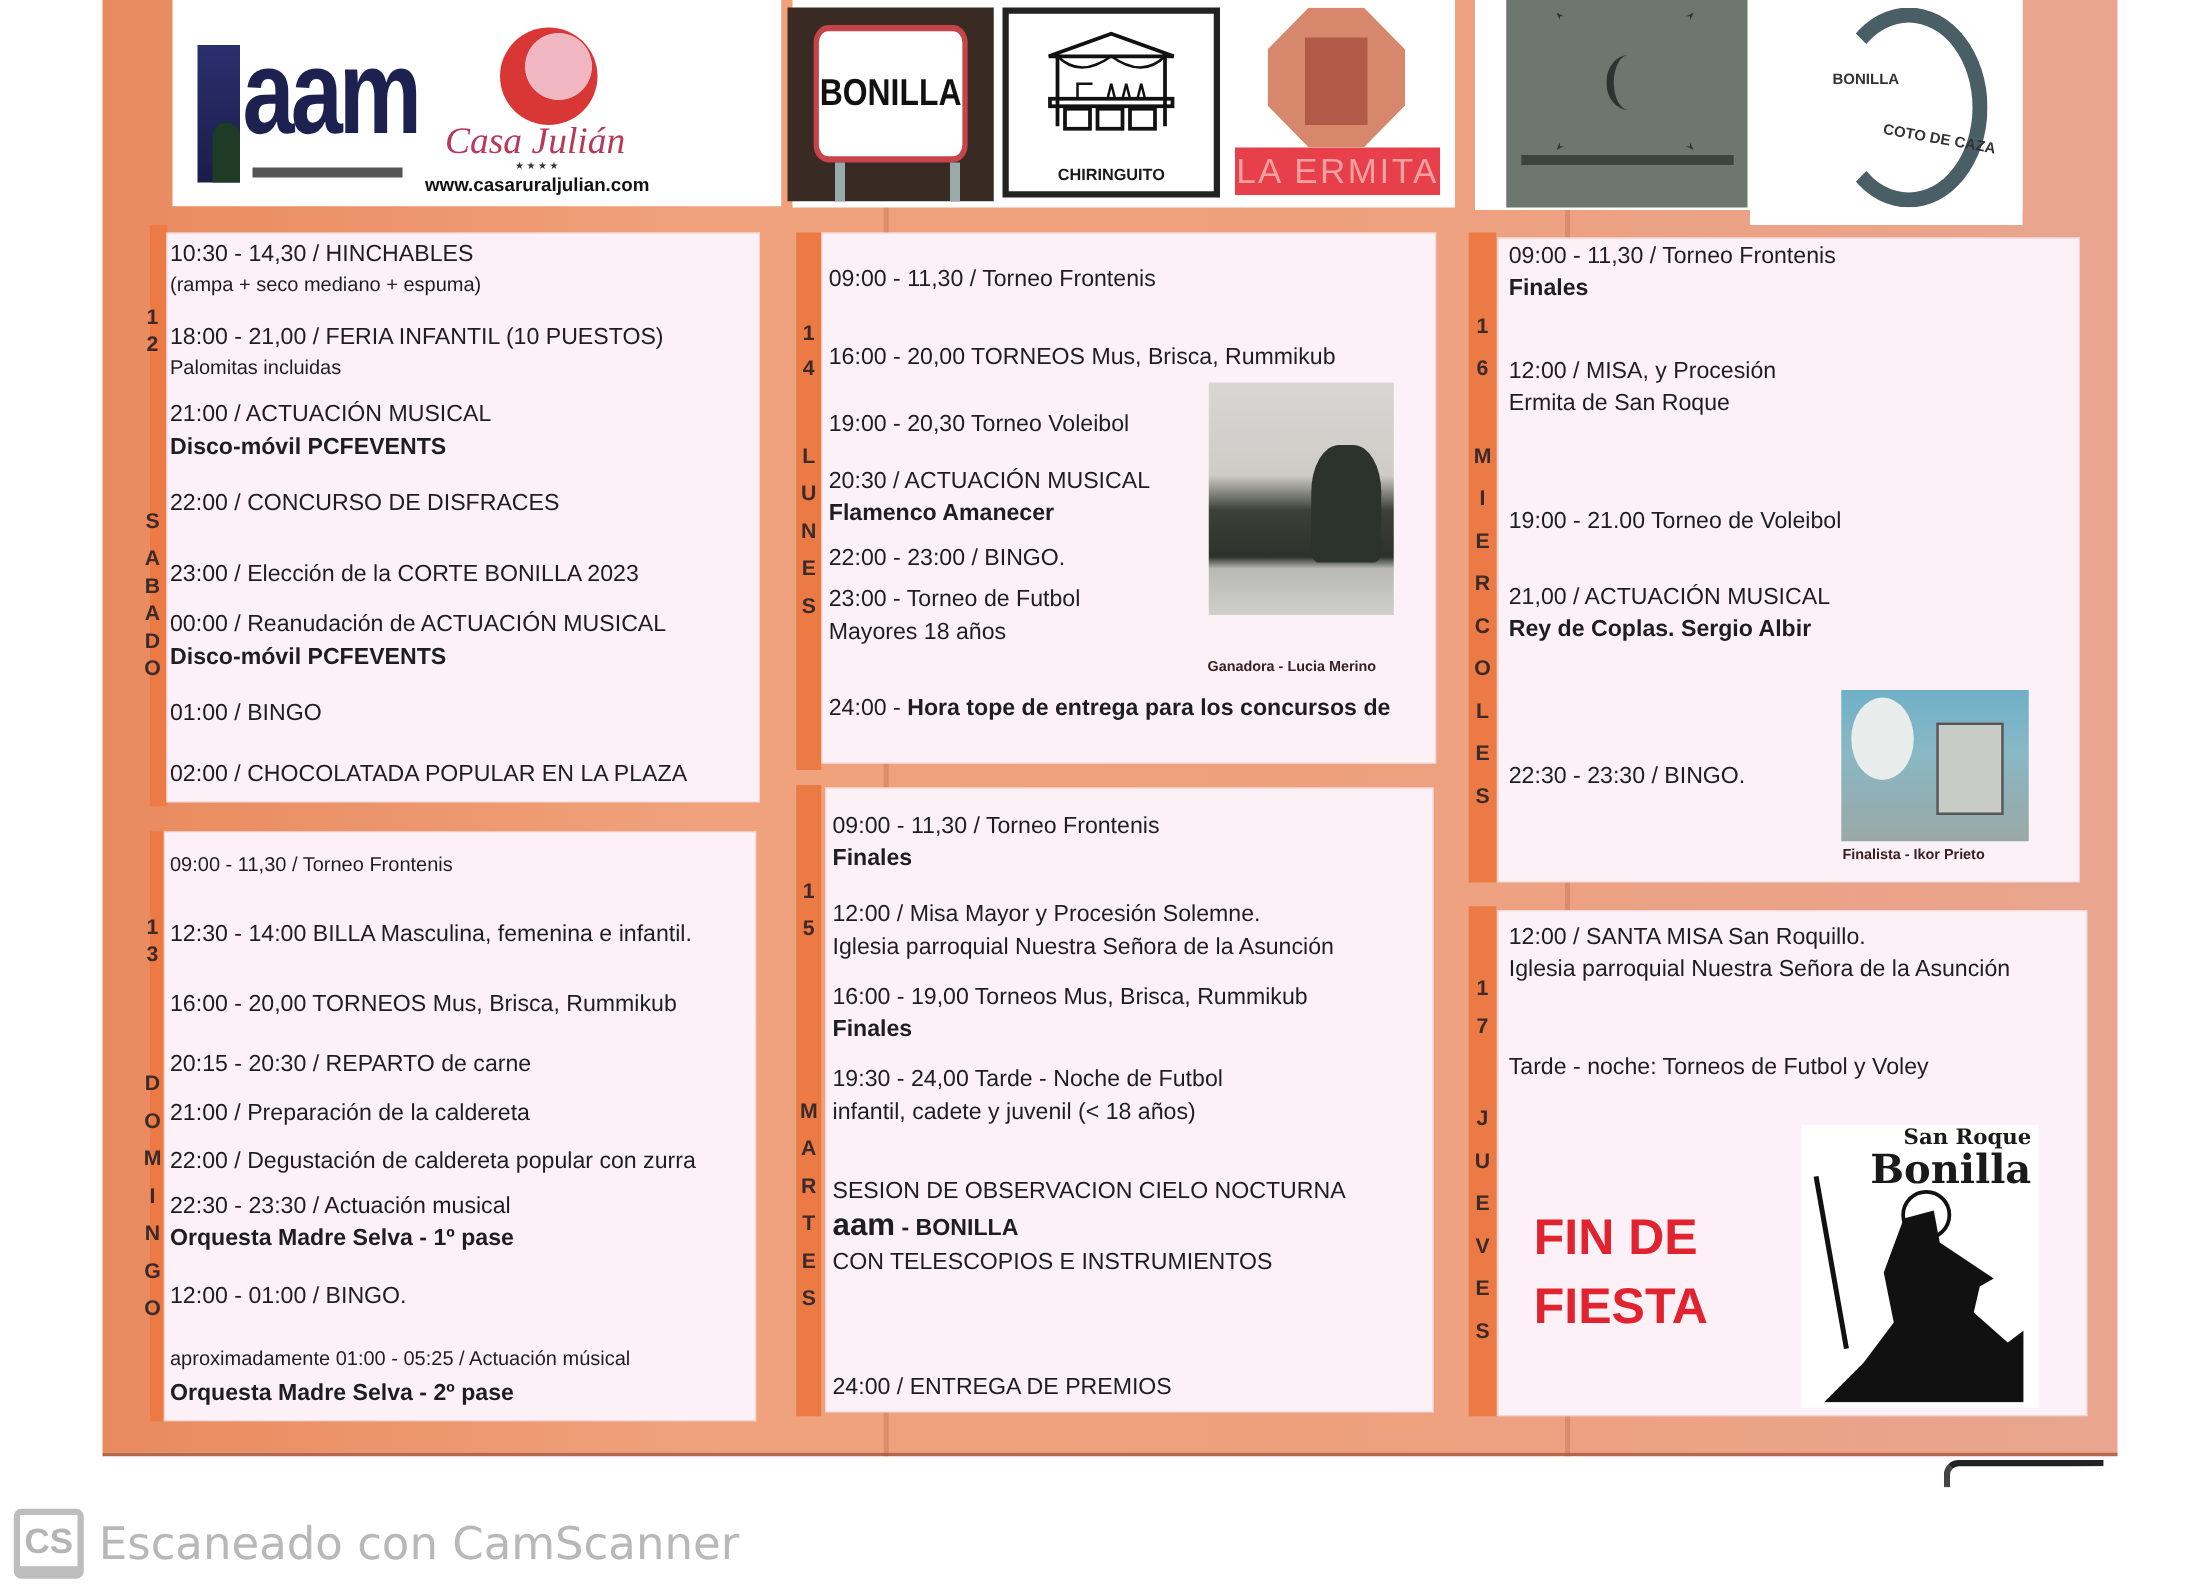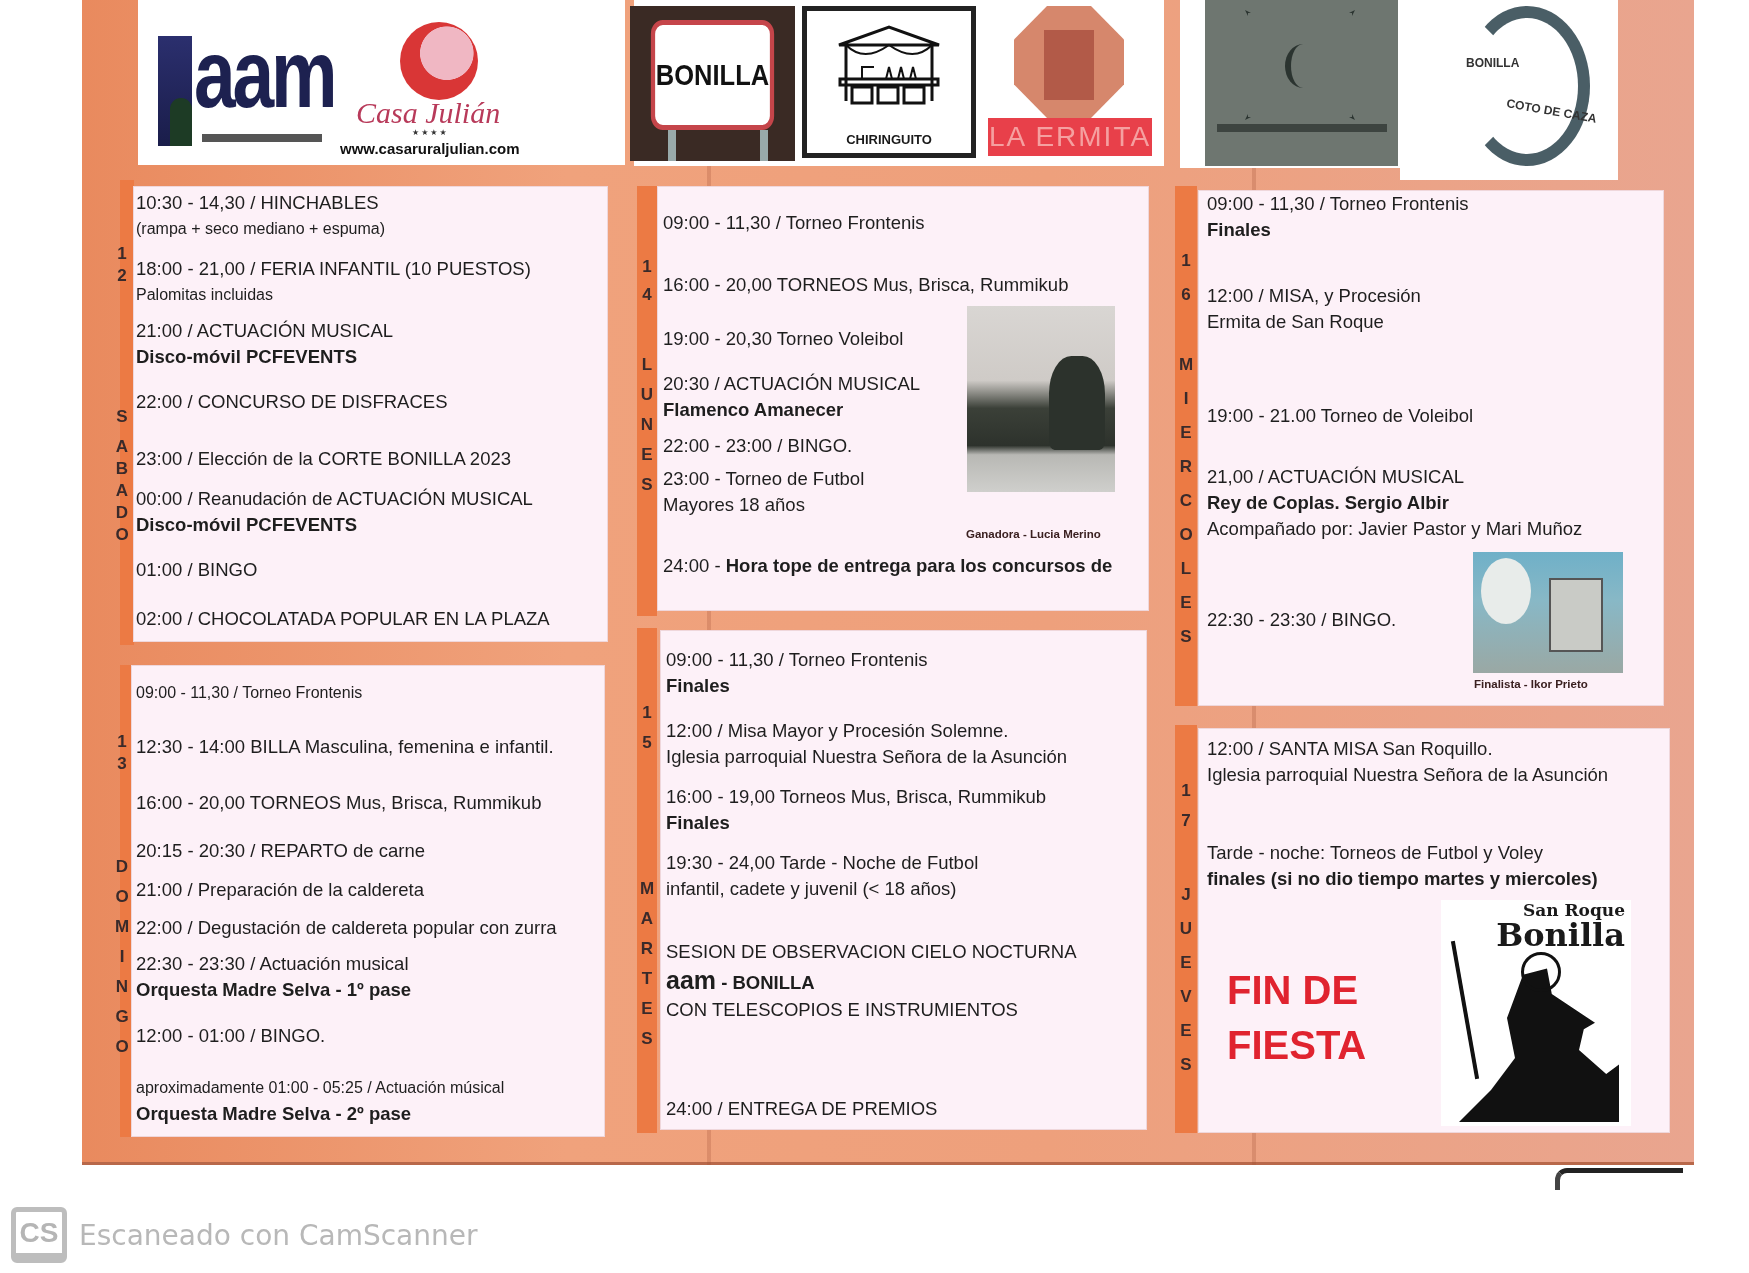--- a/index.html
+++ b/index.html
@@ -73,21 +73,21 @@
 
   .sanroque { position: absolute; left: 1441px; top: 900px; width: 190px; height: 226px; background: #fff; }
   .sanroque .t1 { position: absolute; right: 6px; top: 0px; font-family: "DejaVu Serif", serif; font-weight: bold; font-size: 17px; }
   .sanroque .t2 { position: absolute; right: 6px; top: 16px; font-family: "DejaVu Serif", serif; font-weight: bold; font-size: 32px; }
   .sanroque .fig { position: absolute; left: 18px; top: 62px; width: 160px; height: 160px; background: #111; clip-path: polygon(40% 8%,55% 4%,58% 20%,85% 38%,78% 42%,75% 55%,92% 70%,100% 64%,100% 100%,0 100%,20% 80%,35% 60%,30% 35%); }
   .sanroque .halo { position: absolute; left: 80px; top: 52px; width: 40px; height: 40px; border: 3px solid #111; border-radius: 50%; }
   .sanroque .staff { position: absolute; left: 22px; top: 40px; width: 4px; height: 140px; background: #111; transform: rotate(-10deg); }
 
   .scanner { position: absolute; left: 11px; top: 1207px; display: flex; align-items: center; }
   .cs-badge { width: 56px; height: 56px; border: 5px solid #bdbdbd; border-radius: 6px; color: #b5b5b5; font-weight: bold; font-size: 28px; display: flex; align-items: center; justify-content: center; border-bottom-width: 10px; }
-  .cs-text { margin-left: 12px; font-size: 28px; color: #b8b8b8; font-family: "DejaVu Sans", sans-serif; }
+  .cs-text { margin-left: 12px; font-size: 36px; color: #b8b8b8; font-family: "DejaVu Sans", sans-serif; }
 
   .stray { position: absolute; left: 1555px; top: 1168px; width: 128px; height: 22px; border-top: 5px solid #222; border-left: 5px solid #444; border-radius: 12px 0 0 0; }
 </style>
 </head>
 <body>
 
 <div class="poster">
   <div class="poster-fold-1"></div>
   <div class="poster-fold-2"></div>
 </div>
@@ -362,21 +362,20 @@
 <div class="ev" style="left:1207px; top:283px;">
     <div>12:00 / MISA, y Procesión</div>
     <div>Ermita de San Roque</div>
   </div>
 <div class="ev" style="left:1207px; top:403px;">
     <div>19:00 - 21.00    Torneo de Voleibol</div>
   </div>
 <div class="ev" style="left:1207px; top:464px;">
     <div>21,00 / ACTUACIÓN MUSICAL</div>
     <div class="b">Rey de Coplas. Sergio Albir</div>
-    <div>Acompañado por: Javier Pastor y Mari Muñoz</div>
   </div>
 <div class="ev" style="left:1207px; top:607px;">
     <div>22:30 - 23:30 / BINGO.</div>
   </div>
 <div class="photo photo-2"></div>
 <div class="caption" style="left:1474px; top:678px;">Finalista - Ikor Prieto</div>
 
 <div class="stripbg" style="left:1175px; top:725px; width:22px; height:408px;"></div>
 <div class="day-strip" style="left:1176px; top:782px; width:20px;">
   <span>1</span>
@@ -396,21 +395,20 @@
     <span style="height:12px"></span>
   <span>S</span>
 </div>
 <div class="panel" style="left:1198px; top:728px; width:472px; height:405px;"></div>
 <div class="ev" style="left:1207px; top:736px;">
     <div>12:00 / SANTA MISA San Roquillo.</div>
     <div>Iglesia parroquial Nuestra Señora de la Asunción</div>
   </div>
 <div class="ev" style="left:1207px; top:840px;">
     <div>Tarde - noche:  Torneos de Futbol y Voley</div>
-    <div class="b">finales (si no dio tiempo martes y miercoles)</div>
   </div>
 <div class="fin-fiesta">
   <div>FIN DE</div>
   <div>FIESTA</div>
 </div>
 <div class="sanroque">
   <div class="t1">San Roque</div>
   <div class="t2">Bonilla</div>
   <div class="staff"></div>
   <div class="fig"></div>

